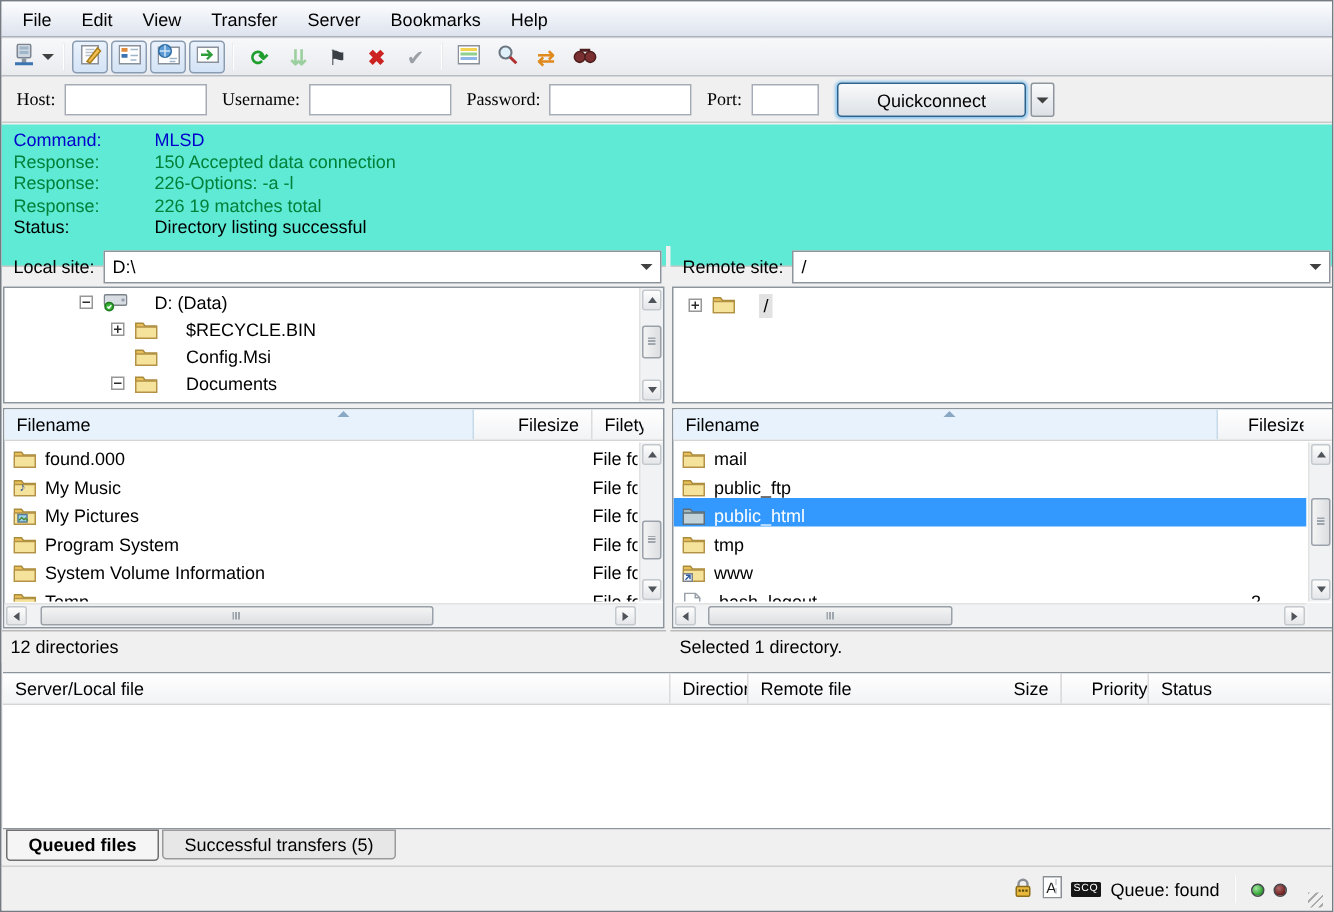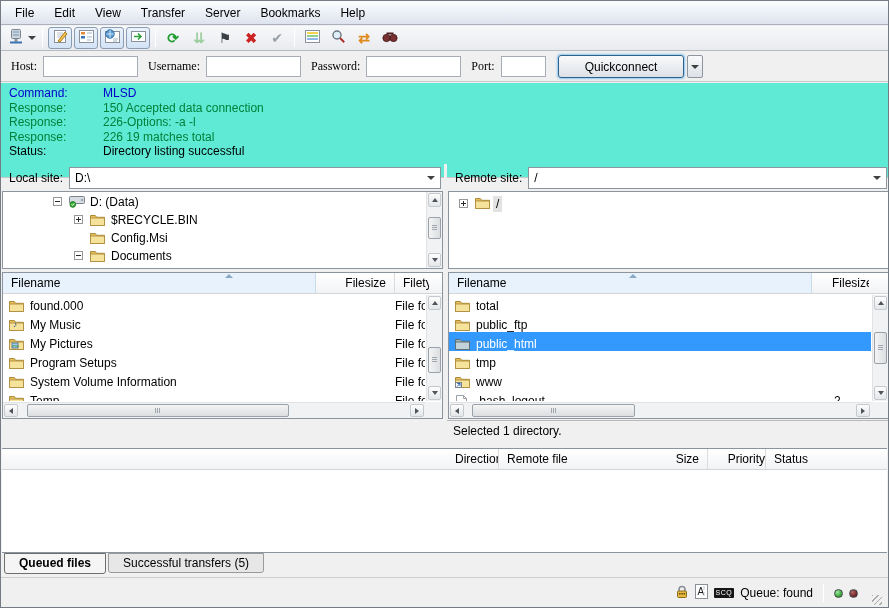--- a/index.html
+++ b/index.html
@@ -55,21 +55,21 @@
   .site-row { position:absolute; top:0; left:0; right:0; height:27px; display:flex; align-items:center; }
   .site-label { padding:0 6px 0 8px; flex:none; }
   .combo { flex:1; height:22px; margin-right:3px; background:#fff; border:1px solid #8c949c; position:relative; display:flex; align-items:center; padding-left:5px; }
   .combo .caret { position:absolute; right:5px; top:8px; }
 
   .treebox { position:absolute; top:27px; left:1px; right:1px; height:78px; background:#fff; border:1px solid #8c959e; overflow:hidden; }
   .trow { position:absolute; height:18px; display:flex; align-items:center; white-space:nowrap; }
   .exp { position:absolute; width:9px; height:9px; background:#fff; border:1px solid #979797; }
   .exp::before { content:""; position:absolute; left:1px; right:1px; top:3px; height:1px; background:#2b2b2b; }
   .exp.plus::after { content:""; position:absolute; top:1px; bottom:1px; left:3px; width:1px; background:#2b2b2b; }
-  .tlabel { position:absolute; top:1px; line-height:16px; padding:0 3px; }
+  .tlabel { position:absolute; top:1px; line-height:16px; padding:0 3px;margin-left:13px; }
   .sel-inactive { background:#e2e2e2; }
 
   
   .listbox { position:absolute; top:108px; left:1px; right:1px; height:147px; border:1px solid #8c959e; background:#fff; }
   .lheader { position:absolute; top:0; left:0; right:0; height:21px; background:linear-gradient(#ffffff,#f2f3f5); border-bottom:1px solid #d5d5d5; overflow:hidden; }
   .hcell { position:absolute; top:0; bottom:0; line-height:21px; padding-left:8px; border-right:1px solid #dcdcdc; overflow:hidden; white-space:nowrap; }
   .hcell.sorted { background:#e7f2fc; border-right-color:#c6daea; }
   .hcell.right { text-align:right; padding-right:8px; }
   .sort-up { position:absolute; top:1px; width:0; height:0; border-left:4px solid transparent; border-right:4px solid transparent; border-bottom:4px solid #88a8c4; }
   .lbody { position:absolute; top:21px; left:0; right:17px; bottom:17px; overflow:hidden; }
@@ -381,21 +381,21 @@
                 <path d="M3.5 9l2-2 1.5 1.5 1-1 1.5 1.5" stroke="#4d8a3a" fill="none"></path>
               </svg></span>
           <span class="fname">My Pictures</span>
           <span class="ftype">File folder</span>
         </div>
         <div class="lrow">
           <span class="icon-wrap"><svg width="15" height="12" viewBox="0 0 15 12">
                 <path d="M.5 1.5h4.8l1.4 1.8h7.8v8.2H.5z" fill="#e8bf5a" stroke="#a98b3a"></path>
                 <path d="M.5 4h14v7.5H.5z" fill="#f6e39b" stroke="#b49245"></path>
               </svg></span>
-          <span class="fname">Program Setups</span>
+          <span class="fname">Program System</span>
           <span class="ftype">File folder</span>
         </div>
         <div class="lrow">
           <span class="icon-wrap"><svg width="15" height="12" viewBox="0 0 15 12">
                 <path d="M.5 1.5h4.8l1.4 1.8h7.8v8.2H.5z" fill="#e8bf5a" stroke="#a98b3a"></path>
                 <path d="M.5 4h14v7.5H.5z" fill="#f6e39b" stroke="#b49245"></path>
               </svg></span>
           <span class="fname">System Volume Information</span>
           <span class="ftype">File folder</span>
         </div>
@@ -426,20 +426,21 @@
         <div class="hthumb" style="left:24px;width:262px;">
             <span class="hgrip"></span>
           </div>
         <div class="hbtn right">
             <span class="tri-r"></span>
           </div>
       </div>
       <div class="sbcorner"></div>
     </div>
 
+    <div class="pane-status">12 directories</div>
   </div>
 
   <div id="vsplit"></div>
 
   <div class="pane" id="pane-right">
     <div class="site-row">
       <span class="site-label">Remote site:</span>
       <div class="combo">
         <span>/</span>
         <span class="caret"></span>
@@ -466,21 +467,21 @@
           <span class="sort-up" style="left:180px;"></span>
         </div>
         <div class="hcell" style="left:363px;width:57px;border-right:none;padding-left:20px;">Filesize</div>
       </div>
       <div class="lbody">
         <div class="lrow">
           <span class="icon-wrap"><svg width="15" height="12" viewBox="0 0 15 12">
                 <path d="M.5 1.5h4.8l1.4 1.8h7.8v8.2H.5z" fill="#e8bf5a" stroke="#a98b3a"></path>
                 <path d="M.5 4h14v7.5H.5z" fill="#f6e39b" stroke="#b49245"></path>
               </svg></span>
-          <span class="fname">total</span>
+          <span class="fname">mail</span>
         </div>
         <div class="lrow">
           <span class="icon-wrap"><svg width="15" height="12" viewBox="0 0 15 12">
                 <path d="M.5 1.5h4.8l1.4 1.8h7.8v8.2H.5z" fill="#e8bf5a" stroke="#a98b3a"></path>
                 <path d="M.5 4h14v7.5H.5z" fill="#f6e39b" stroke="#b49245"></path>
               </svg></span>
           <span class="fname">public_ftp</span>
         </div>
         <div class="lrow selected">
           <span class="icon-wrap"><svg width="15" height="12" viewBox="0 0 15 12">
@@ -537,20 +538,21 @@
           </div>
       </div>
       <div class="sbcorner"></div>
     </div>
 
     <div class="pane-status">Selected 1 directory.</div>
   </div>
 
   <div class="band" id="queuebox">
     <div id="queue-header">
+      <div class="hcell" style="left:0;width:445px;">Server/Local file</div>
       <div class="hcell" style="left:445px;width:52px;">Direction</div>
       <div class="hcell" style="left:497px;width:209px;">Remote file</div>
       <div class="hcell right" style="left:646px;width:60px;border-right:1px solid #dcdcdc;">Size</div>
       <div class="hcell" style="left:706px;width:58px;text-align:right;">Priority</div>
       <div class="hcell" style="left:764px;width:120px;border-right:none;">Status</div>
     </div>
     <div id="queue-body"></div>
   </div>
 
   <div class="band" id="tabsband">

